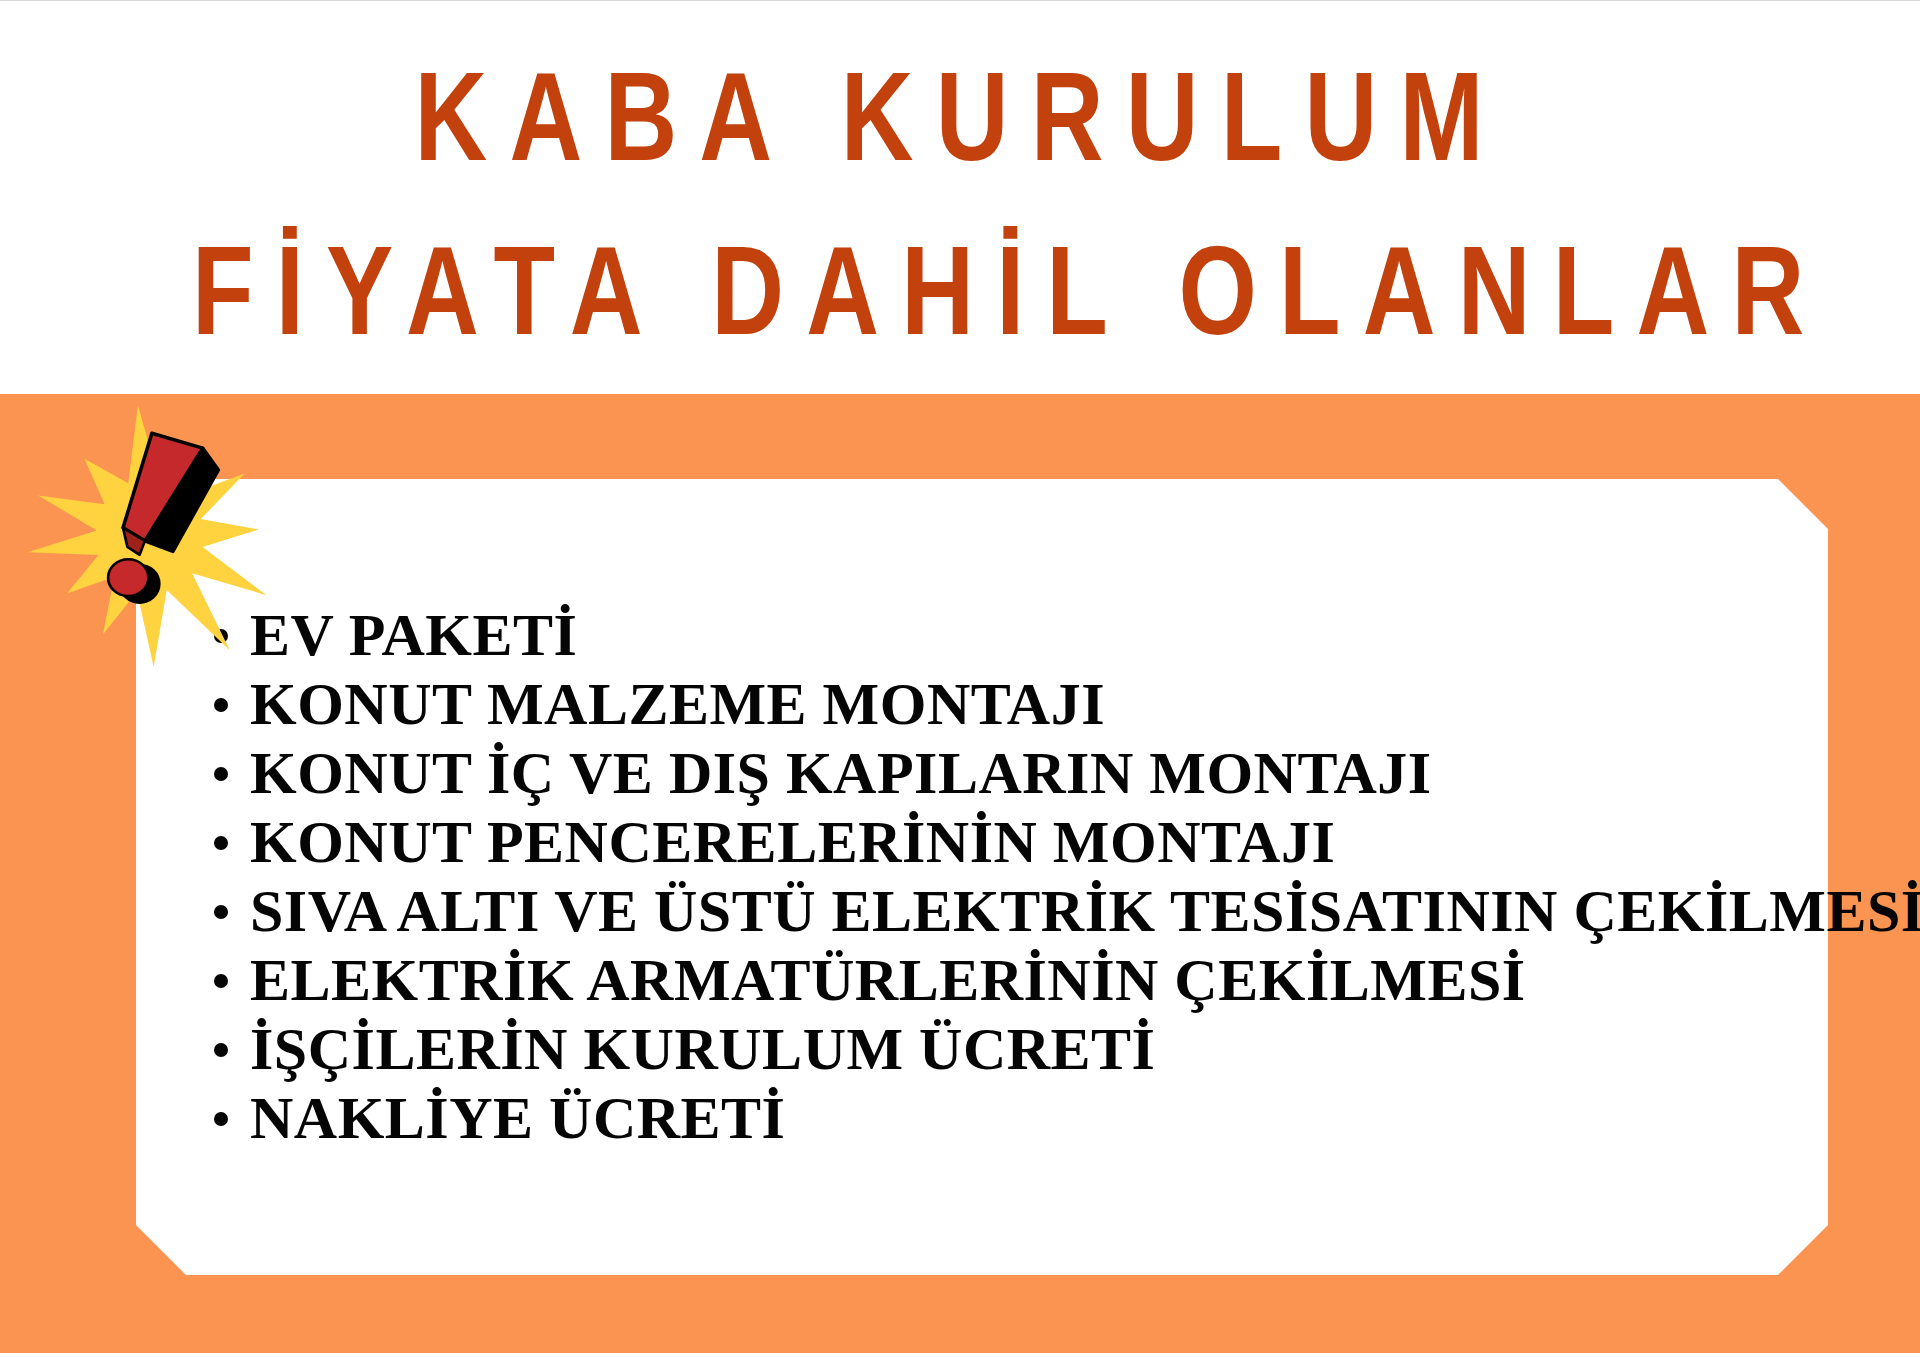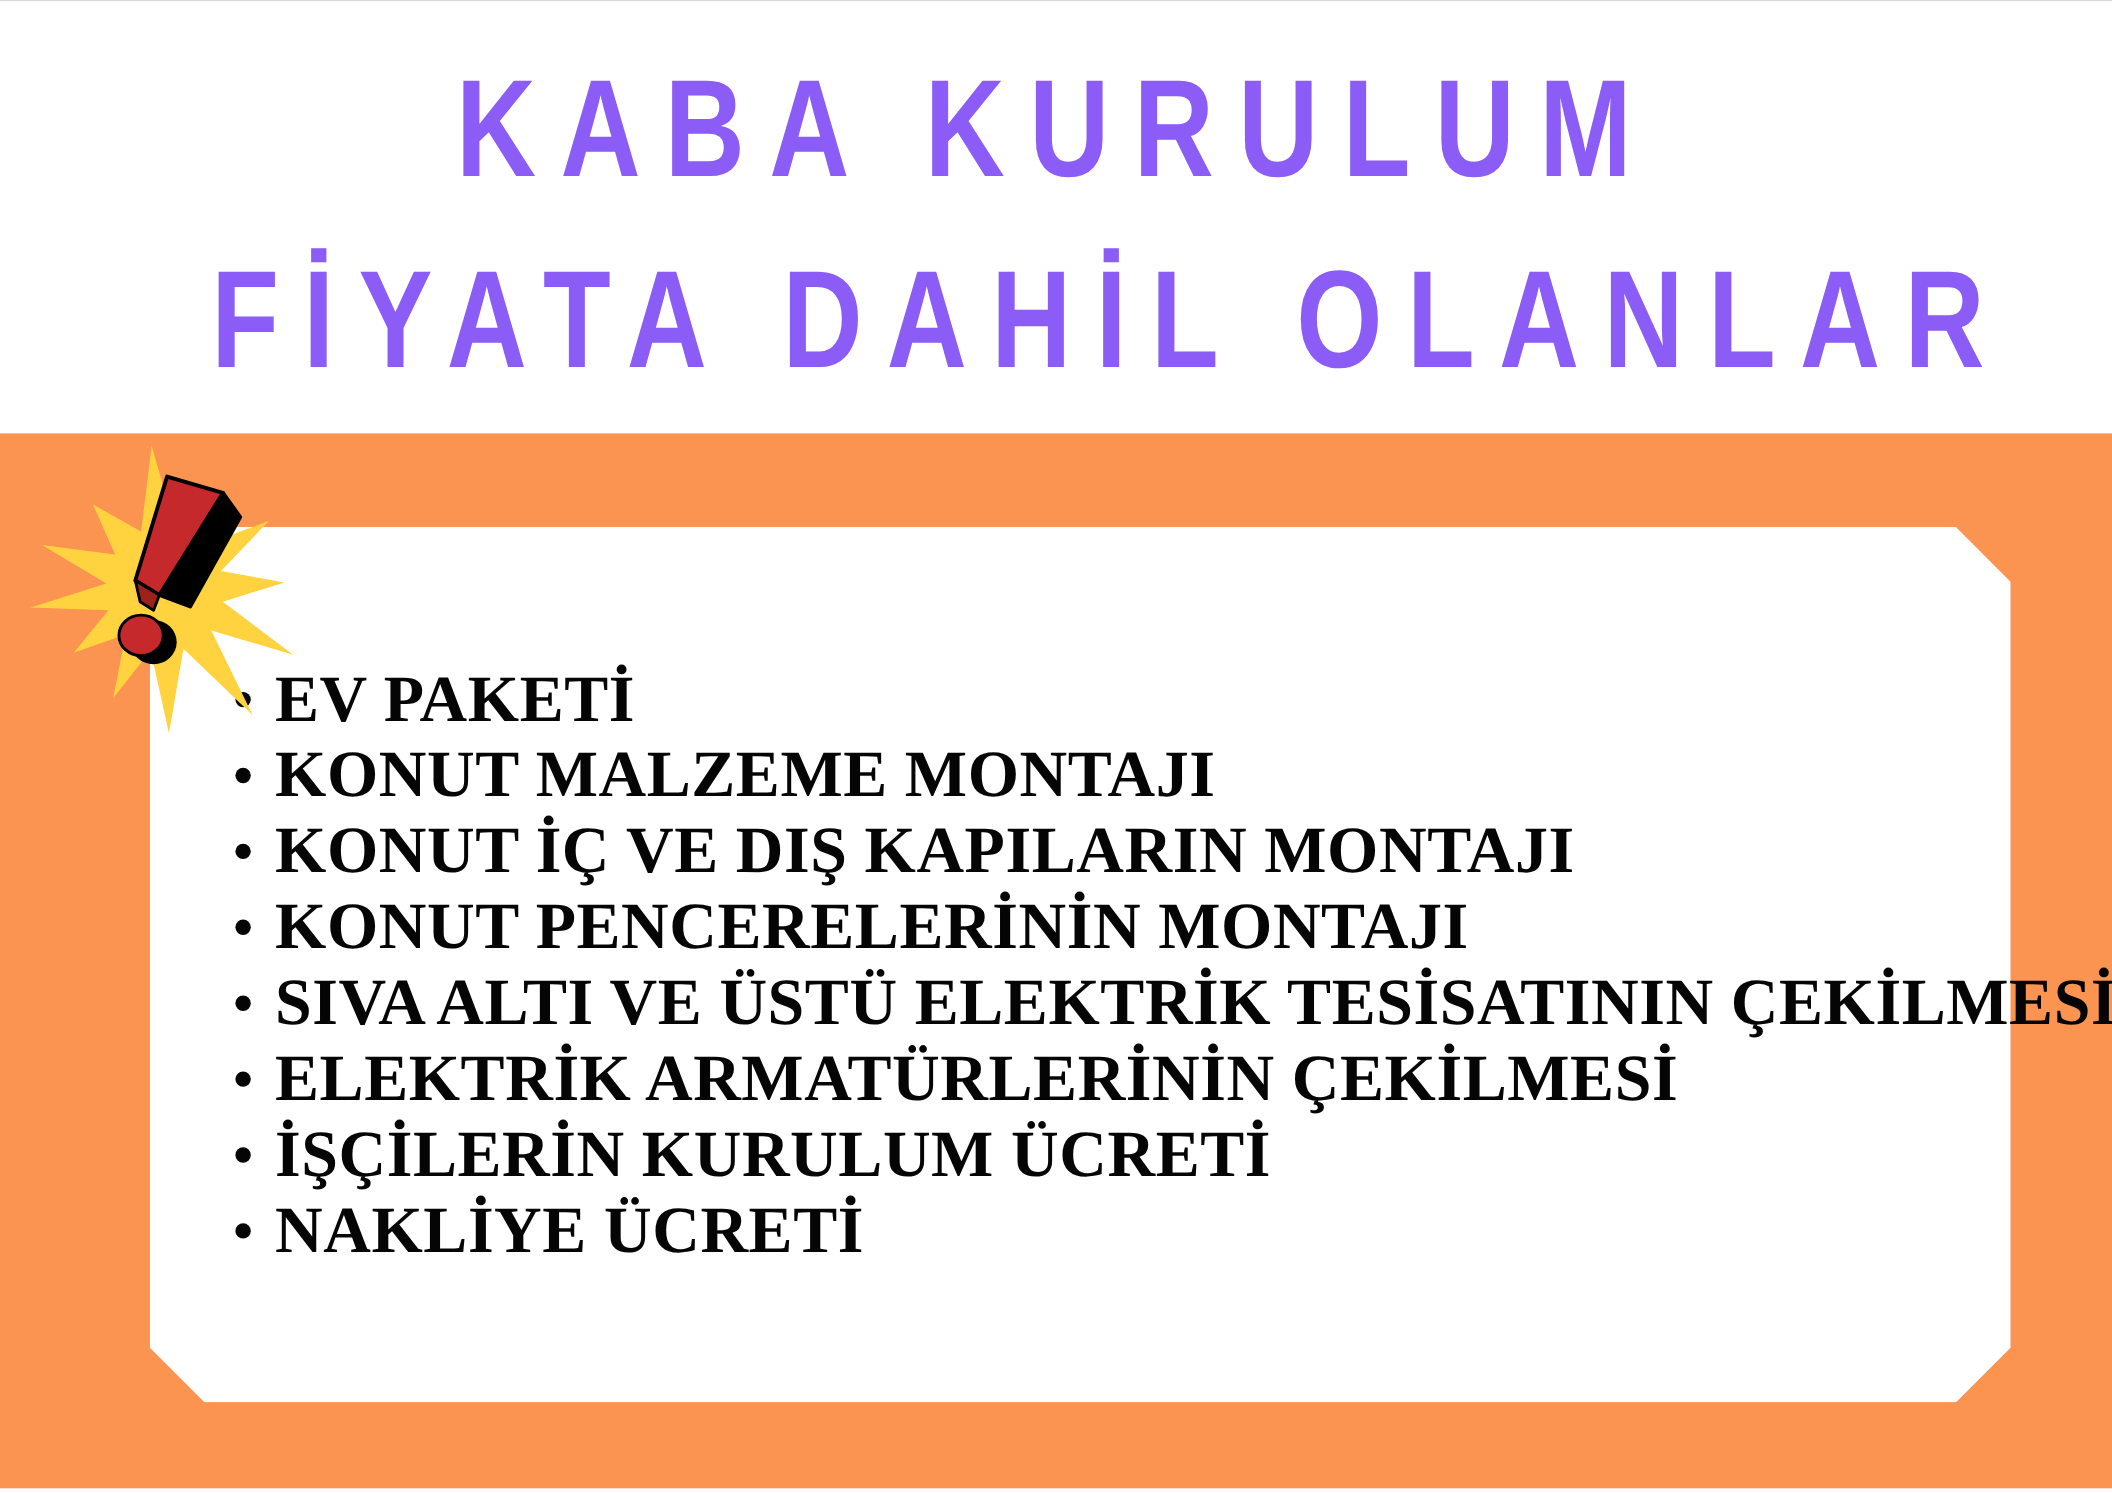--- a/index.html
+++ b/index.html
@@ -16,21 +16,21 @@
     top: 0; left: 0; right: 0;
     height: 1px;
     background: #d8d8d8;
   }
   
   .title-block {
     position: absolute;
     top: 0; left: 0; right: 0;
     padding-top: 30px;
     text-align: center;
-    color: #8b5cf6;
+    color: #c2410c;
   }
   .title-line {
     font-size: 126px;
     line-height: 174px;
     font-weight: bold;
     letter-spacing: 0.22em;
     white-space: nowrap;
     transform: scaleX(0.8);
     transform-origin: 50% 50%;
   }

